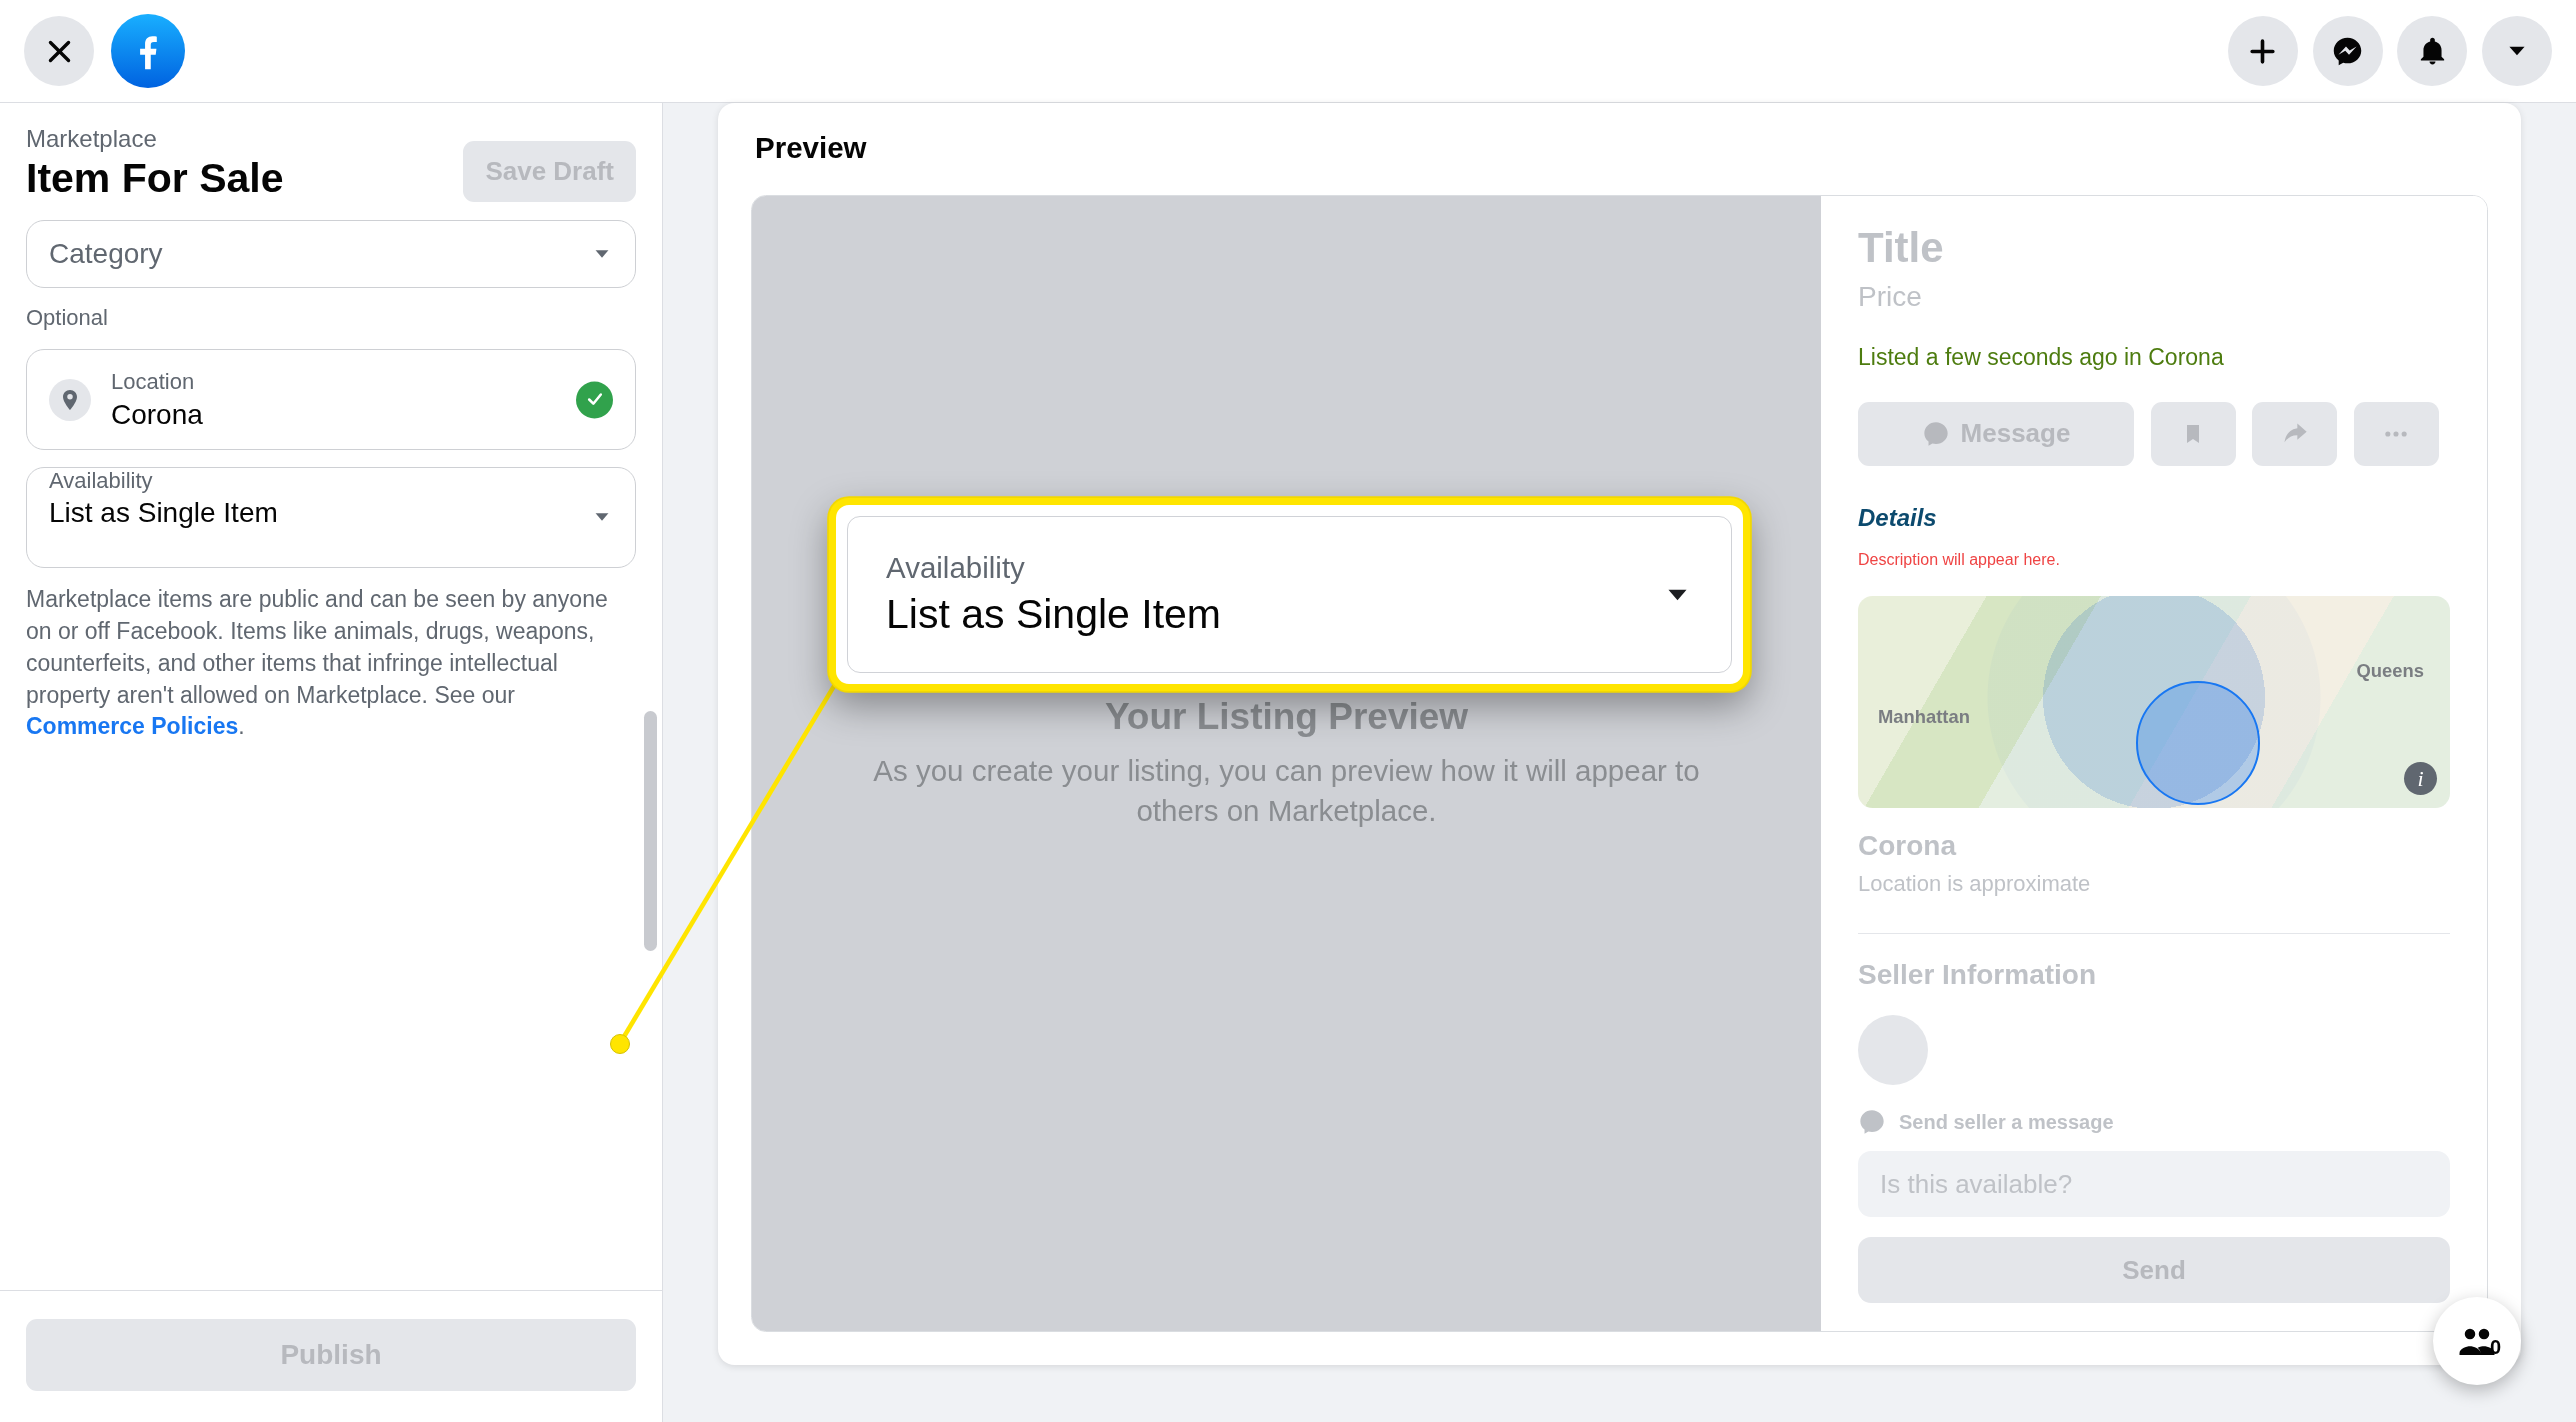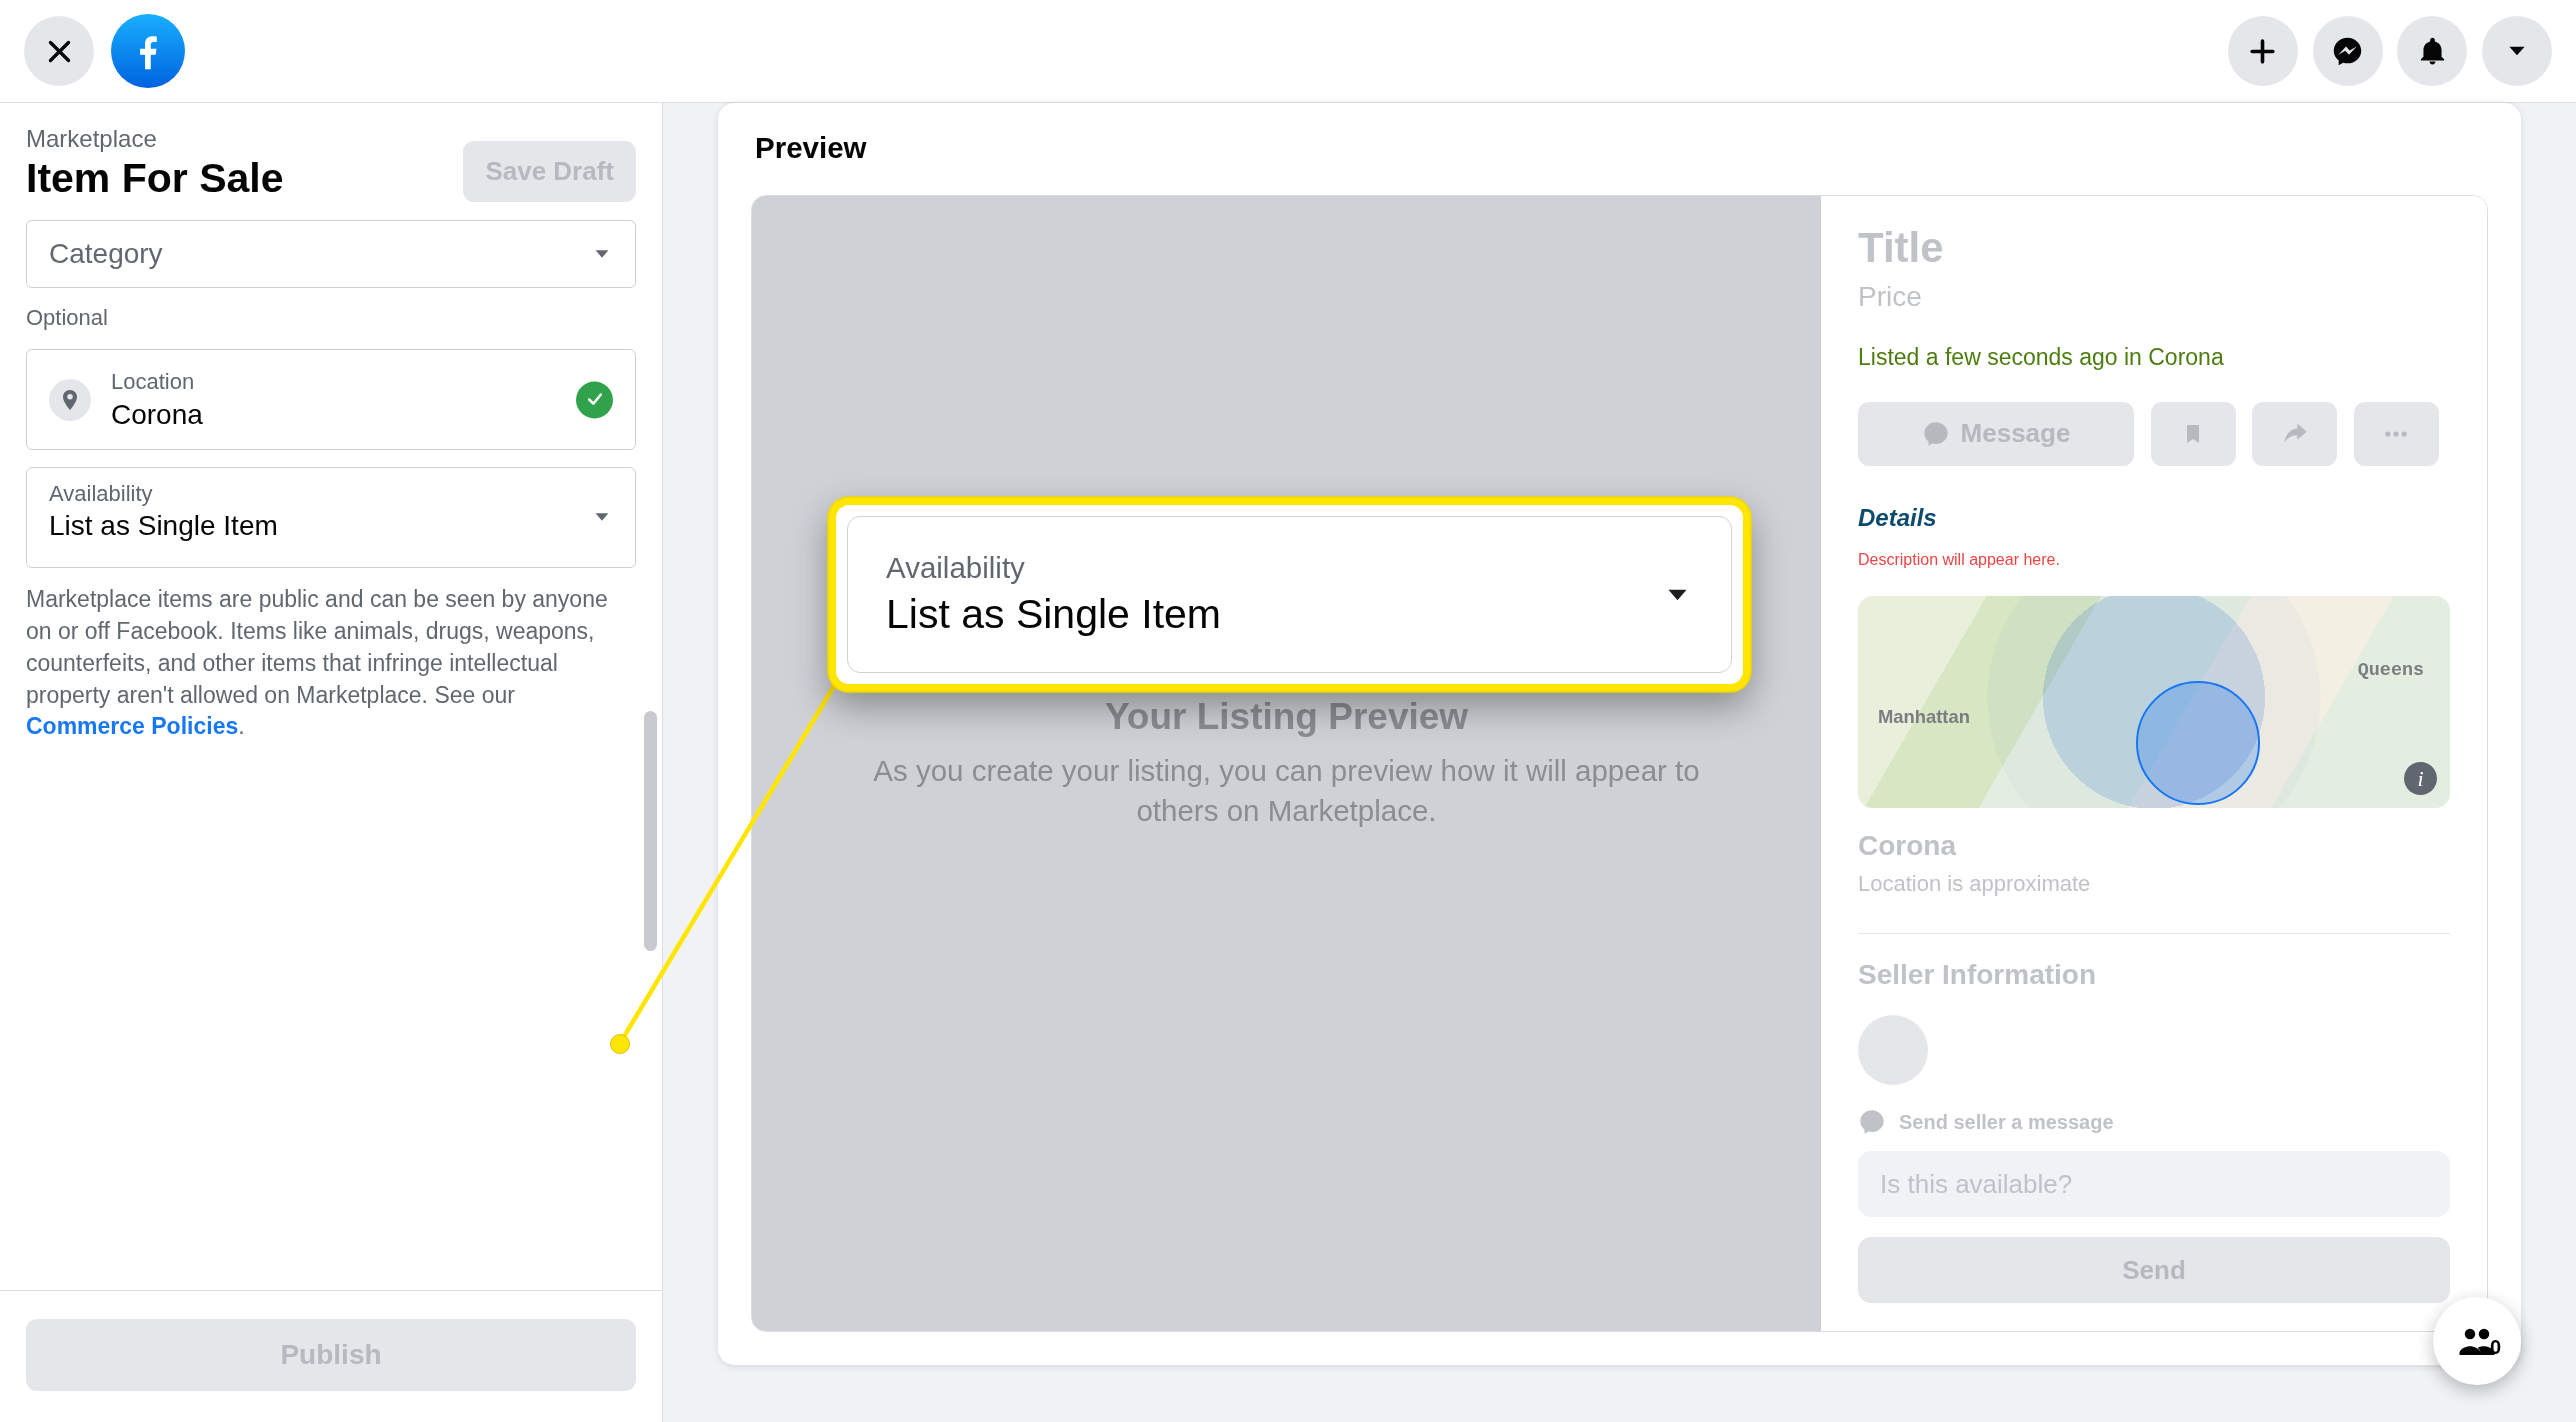--- a/index.html
+++ b/index.html
@@ -42,22 +42,22 @@
   .sidebar-header .crumbs { font-size: 24px; color: #606770; margin-bottom: 1.8px; }
   .sidebar-header .title   { font-size: 41px; font-weight: 800; color: #050505; }
   .save-draft-btn {
     background: #e4e6ea; color: #b7b9be; font-size: 26px; font-weight: 600;
     border-radius: 11px; padding: 14.7px 22px; cursor: default;
   }
 
   .sidebar-scroll { flex: 1; overflow: hidden; padding: 7.4px 26px 0 26px; position: relative; }
 
   .field-box {
-    border: 1.8px solid #ced0d4; border-radius: 6px; background: #fff;
-    padding: 13px 22px; margin-bottom: 16.6px; position: relative;
+    border: 1.8px solid #ced0d4; border-radius: 18px; background: #fff;
+    padding: 0 22px; margin-bottom: 16.6px; position: relative;
   }
   .field-box .float-label { font-size: 22px; color: #606770; }
   .field-box .value       { font-size: 28px; color: #050505; margin-top: 3.7px; }
   .field-box .caret {
     position: absolute; right: 22px; top: 50%; transform: translateY(-50%);
     font-size: 24px; color: #606770;
   }
 
   .description-box {
     border: 1.8px solid #1877f2; border-radius: 13px; background: #fff;
@@ -151,21 +151,21 @@
     background:
       radial-gradient(circle at 50% 48%, rgba(0,80,200,0.18) 0 111px, rgba(0,80,200,0.03) 111px 166px, transparent 167px),
       linear-gradient(120deg,#e9efda 0 18%, #d7e6c3 18% 34%, #e4eee0 34% 55%, #f3efe3 55% 75%, #e4eee0 75% 100%);
   }
   .ps-map::after{
     content:""; position:absolute; left:47%; top:40%;
     width:120px; height:120px; border-radius:50%;
     background: rgba(24,119,242,0.28); border:2.8px solid #1877f2;
   }
   .ps-map-label-l { position:absolute; left:20px; top:52%; font-size:18.4px; color:#7a7d82; font-weight:600;}
-  .ps-map-label-r { position:absolute; right:26px; top:30%; font-size:18.4px; color:#7a7d82; font-weight:600;font-family:Liberation Mono, monospace;}
+  .ps-map-label-r { position:absolute; right:26px; top:30%; font-size:18.4px; color:#7a7d82; font-weight:600;}
   .ps-map-info {
     position:absolute; right:13px; bottom:13px; width:33px; height:33px; border-radius:50%;
     background:#606770; color:#fff; display:flex; align-items:center; justify-content:center;
     font-size:22px; font-style:italic; font-family: Georgia, serif;
   }
   .ps-loc-name { font-size:28px; font-weight:700; color:#bfc2c7; margin-top:14.7px; }
   .ps-loc-sub  { font-size:22px; color:#bfc2c7; margin-top:1.8px; }
 
   .ps-divider { height:0.9px; background:#e4e6ea; margin:28px 0 18.4px 0; }
   .ps-seller-h { font-size:28px; font-weight:800; color:#bfc2c7; }

